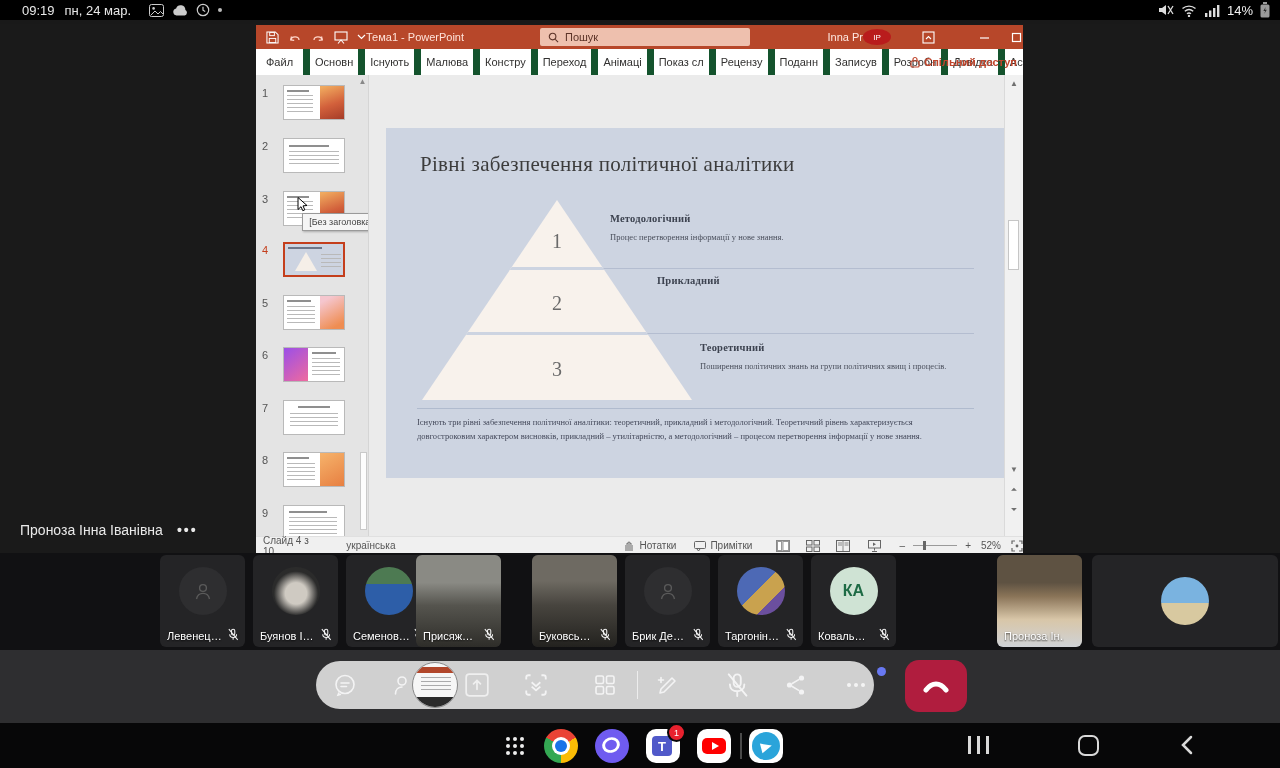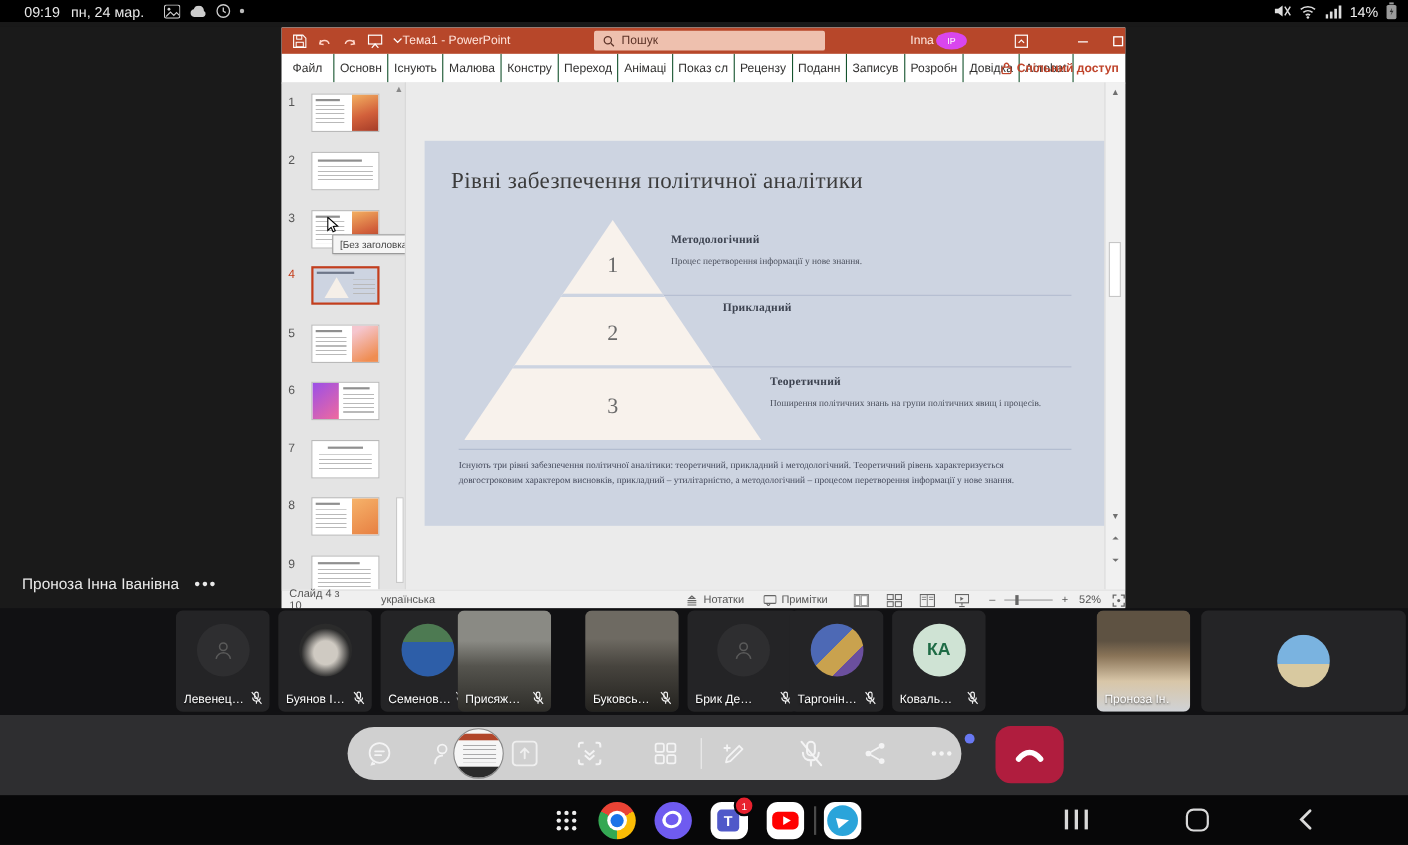--- a/index.html
+++ b/index.html
@@ -20,27 +20,27 @@
   .presenter .more{letter-spacing:2px;font-weight:bold;}
 
   
   .ppt{position:absolute;left:256px;top:1px;width:767px;height:528px;background:#fff;overflow:hidden;}
   .ppt-titlebar{position:absolute;left:0;top:0;width:767px;height:24px;background:#b7472a;color:#fff;padding-left:40px;}
   .qat{position:absolute;left:10px;top:0;height:24px;display:flex;align-items:center;gap:9px;}
   .ppt-title{position:absolute;left:110px;top:0;height:24px;display:flex;align-items:center;font-size:11px;color:#ffe3da;}
   .ppt-search{position:absolute;left:284px;top:3px;width:210px;height:18px;background:#eec0ae;border-radius:2px;
               display:flex;align-items:center;gap:6px;padding-left:8px;box-sizing:border-box;color:#5c3328;font-size:11px;}
   .ppt-user{position:absolute;right:200px;top:0;height:24px;display:flex;align-items:center;font-size:11px;color:#ffe9e2;}
-  .ppt-avatar{position:absolute;right:184px;top:4px;width:28px;height:16px;border-radius:50%;background:#d946ef;
+  .ppt-avatar{position:absolute;right:172px;top:4px;width:28px;height:16px;border-radius:50%;background:#b91c1c;
               color:#fff;font-size:8px;display:flex;align-items:center;justify-content:center;}
   .wc{position:absolute;top:0;height:24px;width:30px;display:flex;align-items:center;justify-content:center;color:#fff;}
 
   .ribbon{position:absolute;left:0;top:24px;width:767px;height:26px;background:#fff;border-bottom:1px solid #e1e1e1;
           display:flex;align-items:center;font-size:11px;color:#323130;}
-  .rtab{flex:0 0 auto;height:100%;display:flex;align-items:center;padding:0 5px;border-right:1px solid #14532d;
+  .rtab{flex:0 0 auto;height:100%;display:flex;align-items:center;padding:0 5px;border-right:7px solid #14532d;
         overflow:hidden;white-space:nowrap;}
   .rtab.first{padding:0 10px;}
   .share-btn{position:absolute;right:6px;top:0;height:100%;display:flex;align-items:center;gap:4px;color:#c0452c;font-weight:bold;font-size:11px;}
 
   .ppt-body{position:absolute;left:0;top:50px;width:767px;height:461px;background:#ebebeb;}
   
   .thumbs{position:absolute;left:0;top:0;width:112px;height:461px;background:#e4e4e4;overflow:hidden;border-right:1px solid #d5d5d5;}
   .trow{position:absolute;left:0;width:112px;height:40px;}
   .tnum{position:absolute;left:6px;top:2px;font-size:11px;color:#555;}
   .tslide{position:absolute;left:27px;top:0;width:62px;height:35px;background:#fff;border:1px solid #b9b9b9;box-sizing:border-box;overflow:hidden;}
@@ -58,21 +58,21 @@
   .thumb-scroll{position:absolute;right:1px;top:377px;width:7px;height:78px;background:#fdfdfd;border:1px solid #c9c9c9;box-sizing:border-box;}
   .thumb-up{position:absolute;right:1px;top:2px;width:9px;height:9px;color:#888;font-size:8px;line-height:9px;text-align:center;}
   .tooltip{position:absolute;left:46px;top:138px;width:76px;height:16px;background:#f5f5f5;border:1px solid #9a9a9a;
            font-size:9px;color:#444;display:flex;align-items:center;justify-content:center;z-index:5;box-shadow:1px 1px 2px rgba(0,0,0,.25);}
   .cursor{position:absolute;left:41px;top:122px;z-index:6;}
 
   
   .editor{position:absolute;left:113px;top:0;width:636px;height:461px;background:#ebebeb;}
   .slide{position:absolute;left:17px;top:53px;width:619px;height:350px;background:#cdd4e1;
          font-family:"Liberation Serif","DejaVu Serif",serif;color:#3a3a3a;}
-  .slide-title{position:absolute;left:24px;top:24px;font-size:21px;letter-spacing:.3px;color:#3c3c3c;}
+  .slide-title{position:absolute;left:34px;top:24px;font-size:21px;letter-spacing:.3px;color:#3c3c3c;}
   .pyr{position:absolute;left:36px;top:72px;width:270px;height:200px;background:#f8f2ec;
        clip-path:polygon(50% 0,100% 100%,0 100%);}
   .pyr .div1{position:absolute;left:0;top:67px;width:100%;height:3px;background:#cdd4e1;}
   .pyr .div2{position:absolute;left:0;top:132px;width:100%;height:3px;background:#cdd4e1;}
   .pyr-num{position:absolute;left:0;width:100%;text-align:center;font-size:20px;color:#6a6a6a;}
   .hline{position:absolute;height:1px;background:rgba(90,110,150,.22);}
   .lvl{position:absolute;}
   .lvl h4{margin:0;font-size:10.5px;color:#3d4350;letter-spacing:.2px;}
   .lvl p{margin:7px 0 0 0;font-size:8.5px;color:#4a4f5c;line-height:1.6;}
   .slide-foot-rule{position:absolute;left:31px;top:280px;width:557px;height:1px;background:rgba(90,110,150,.25);}
@@ -515,21 +515,21 @@
     <div class="tile" style="left:532px;width:85px;">
       <div class="vidfill" style="background:linear-gradient(180deg,#6e6a62 0 28%,#47443e 55%,#23221f);"></div>
       <span class="nm">Буковсь…</span>
       <svg class="micoff" width="12" height="13" viewBox="0 0 20 22">
           <rect x="7.5" y="2" width="5.5" height="10" rx="2.7" fill="none" stroke="#fff" stroke-width="1.8"></rect>
           <path d="M4.5 10.5c0 3.4 2.6 5.5 5.8 5.5s5.7-2.1 5.7-5.5M10.2 16v4" fill="none" stroke="#fff" stroke-width="1.8"></path>
           <path d="M3 2l15 18" stroke="#fff" stroke-width="1.8"></path>
         </svg>
     </div>
 
-    <div class="tile" style="left:625px;width:85px;padding-left:16px;">
+    <div class="tile" style="left:625px;width:85px;">
       <div class="avcirc sil">
         <svg width="22" height="22" viewBox="0 0 22 22">
             <circle cx="11" cy="8" r="3.4" fill="none" stroke="#5a5a5a" stroke-width="1.4"></circle>
             <path d="M4.5 19c.8-4 4-5.6 6.5-5.6s5.7 1.6 6.5 5.6" fill="none" stroke="#5a5a5a" stroke-width="1.4"></path>
           </svg>
       </div>
       <span class="nm">Брик Де…</span>
       <svg class="micoff" width="12" height="13" viewBox="0 0 20 22">
           <rect x="7.5" y="2" width="5.5" height="10" rx="2.7" fill="none" stroke="#fff" stroke-width="1.8"></rect>
           <path d="M4.5 10.5c0 3.4 2.6 5.5 5.8 5.5s5.7-2.1 5.7-5.5M10.2 16v4" fill="none" stroke="#fff" stroke-width="1.8"></path>

